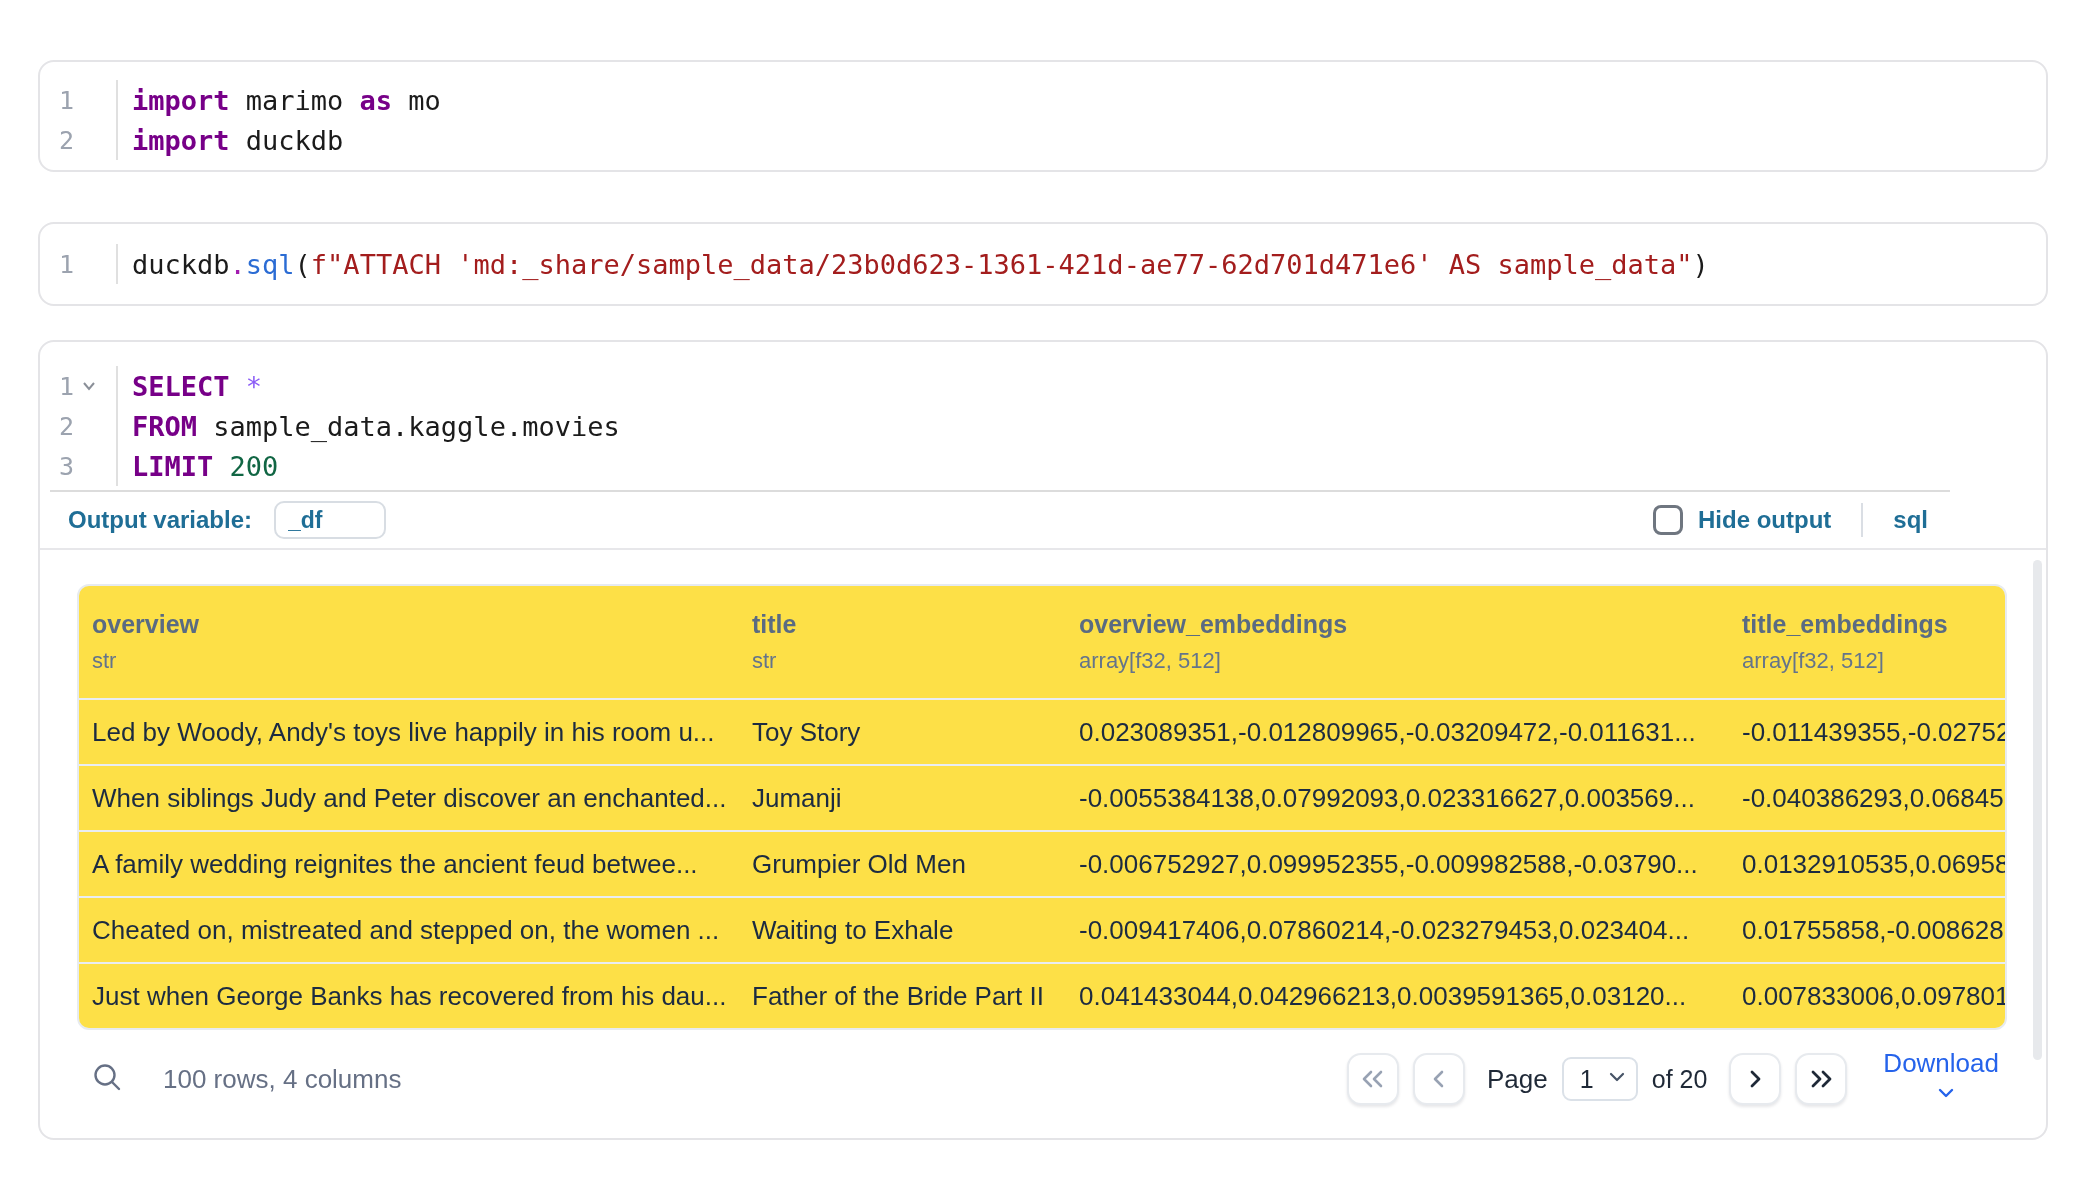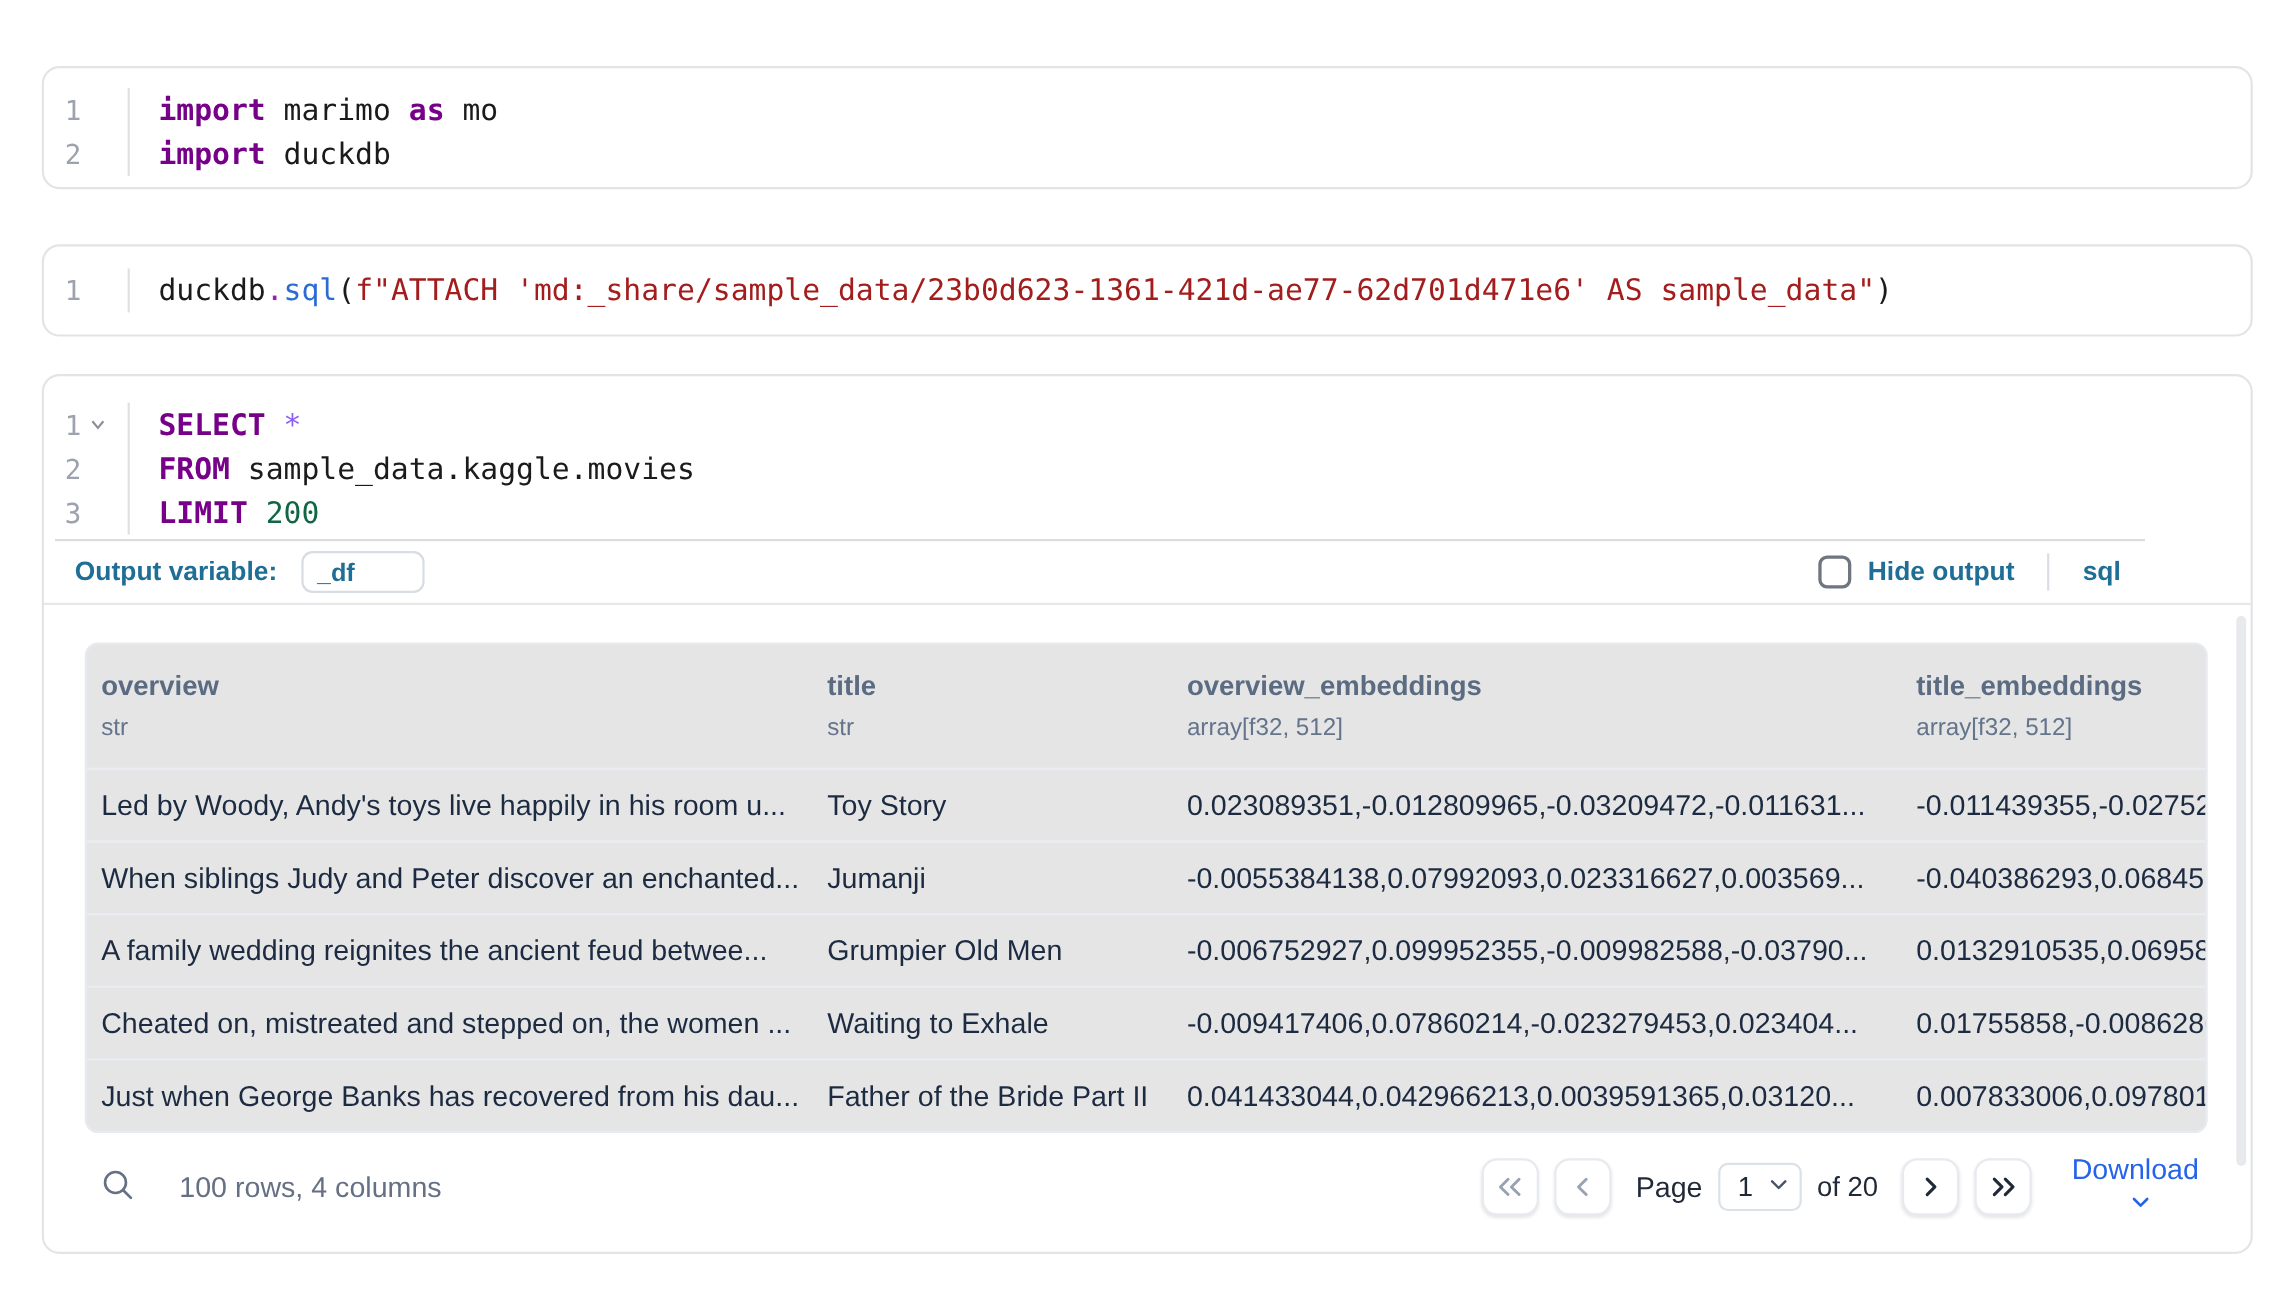--- a/index.html
+++ b/index.html
@@ -17,21 +17,21 @@
   .code-area { display:flex; }
   .c1pad { padding-top:18px; }
   .c2pad { padding-top:20px; }
   .c3pad { padding-top:24px; }
   .gutter { width:76px; flex:none; }
   .ln-row { height:40px; display:flex; align-items:center; }
   .ln { width:34px; text-align:right; font-family:"DejaVu Sans Mono", monospace;
         font-size:25px; color:#9ca3af; }
   .fold { width:30px; display:flex; justify-content:center; align-items:center; }
   .gutter-border { width:0; border-left:2px solid #e0e0e0; flex:none; }
-  .code { padding-left:26px; flex:1; min-width:0; }
+  .code { padding-left:14px; flex:1; min-width:0; }
   .line { height:40px; display:flex; align-items:center; white-space:pre;
           font-family:"DejaVu Sans Mono", monospace; font-size:27px; color:#1b1b1b; }
   .kw   { color:#770088; font-weight:bold; }
   .str  { color:#a31d1d; }
   .num  { color:#116644; }
   .fn   { color:#2b6cd4; }
   .dot  { color:#a21caf; }
   .star { color:#8b5cf6; }
 
   
@@ -46,21 +46,21 @@
   .footer-spacer { flex:1; }
   .checkbox { width:30px; height:30px; border:3px solid #6f7680; border-radius:8px;
               background:#fff; flex:none; }
   .hide-label { margin-left:15px; color:#1f6e96; font-weight:bold; font-size:24px; }
   .vdivider { width:2px; height:34px; background:#dadee4; margin:0 30px; }
   .lang-label { color:#1f6e96; font-weight:bold; font-size:24px; }
 
   
   .output { position:relative; padding:34px 37px 0 37px; }
   .tablecard { width:1930px; border:2px solid #e7ebf0; border-radius:12px;
-               overflow:hidden; background:#e5e5e5; }
+               overflow:hidden; background:#fde047; }
   .tgrid { display:grid; grid-template-columns:660px 327px 663px 1fr; }
   .thead-cell { padding:24px 0 24px 13px; overflow:hidden; white-space:nowrap; }
   .col-name { font-size:25px; font-weight:bold; color:#5a6b82; margin-bottom:9px; }
   .col-type { font-size:22px; color:#64748b; }
   .trow { display:grid; grid-template-columns:660px 327px 663px 1fr;
           border-top:2px solid #e9edf2; height:66px; align-items:center; }
   .tcell { padding-left:13px; font-size:26px; color:#1c2b41; white-space:nowrap;
            overflow:hidden; min-width:0; }
 
   

